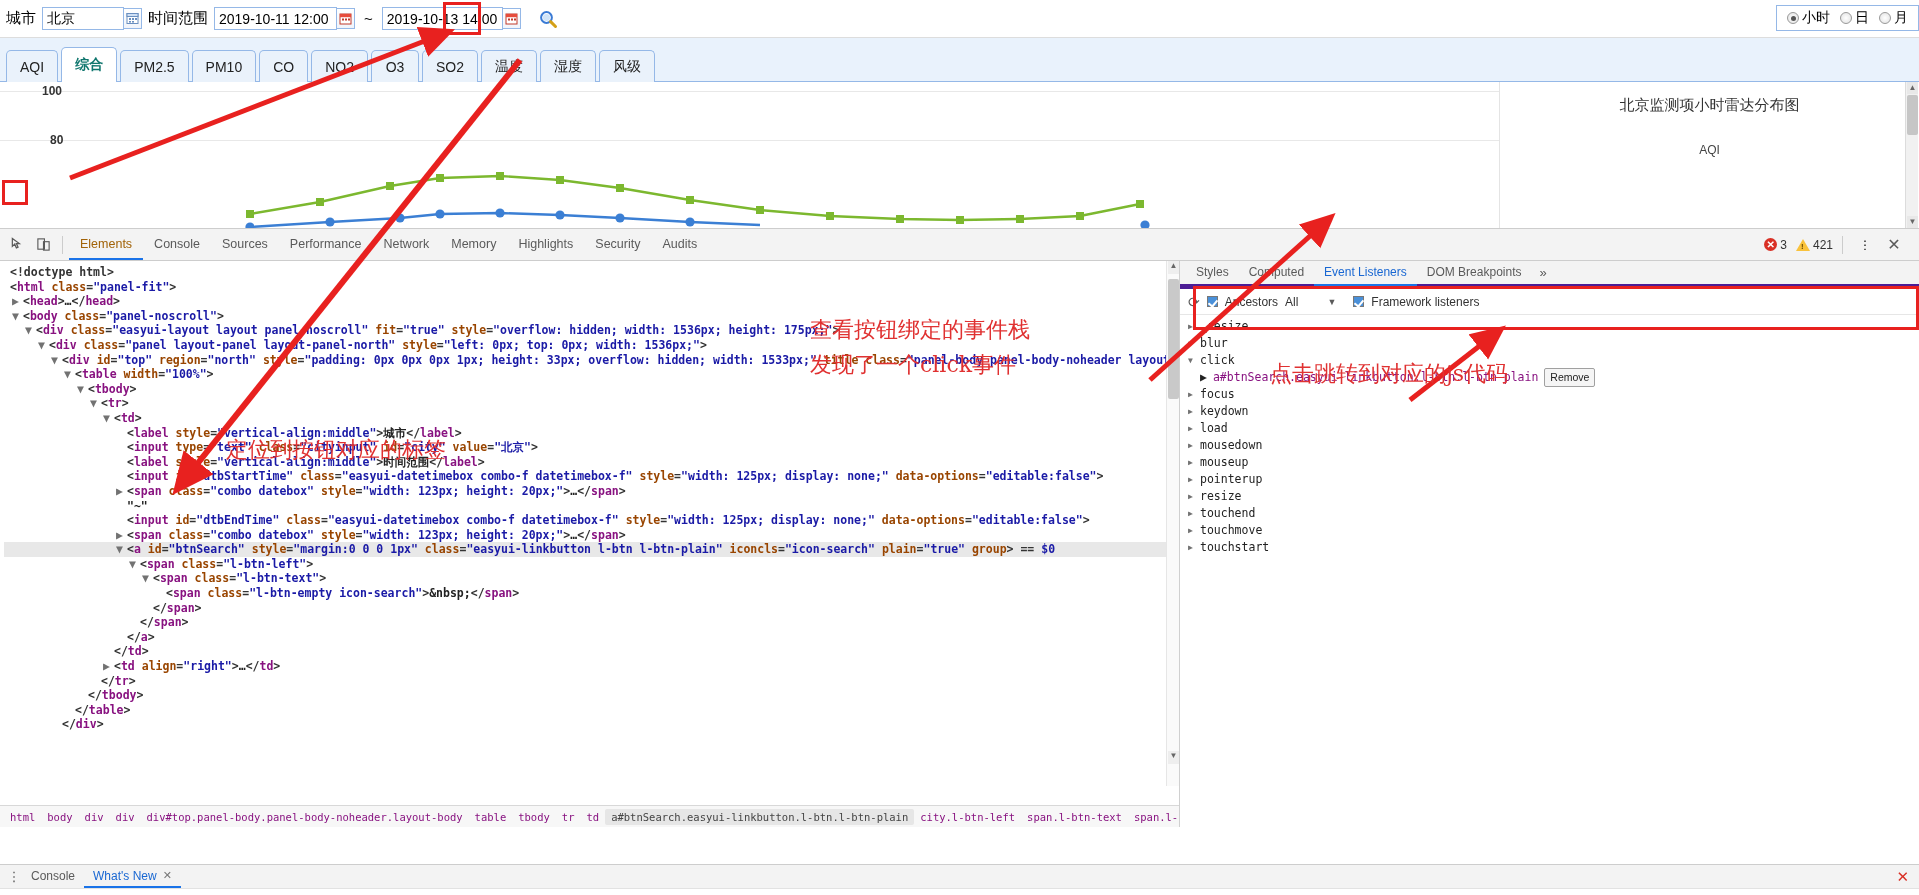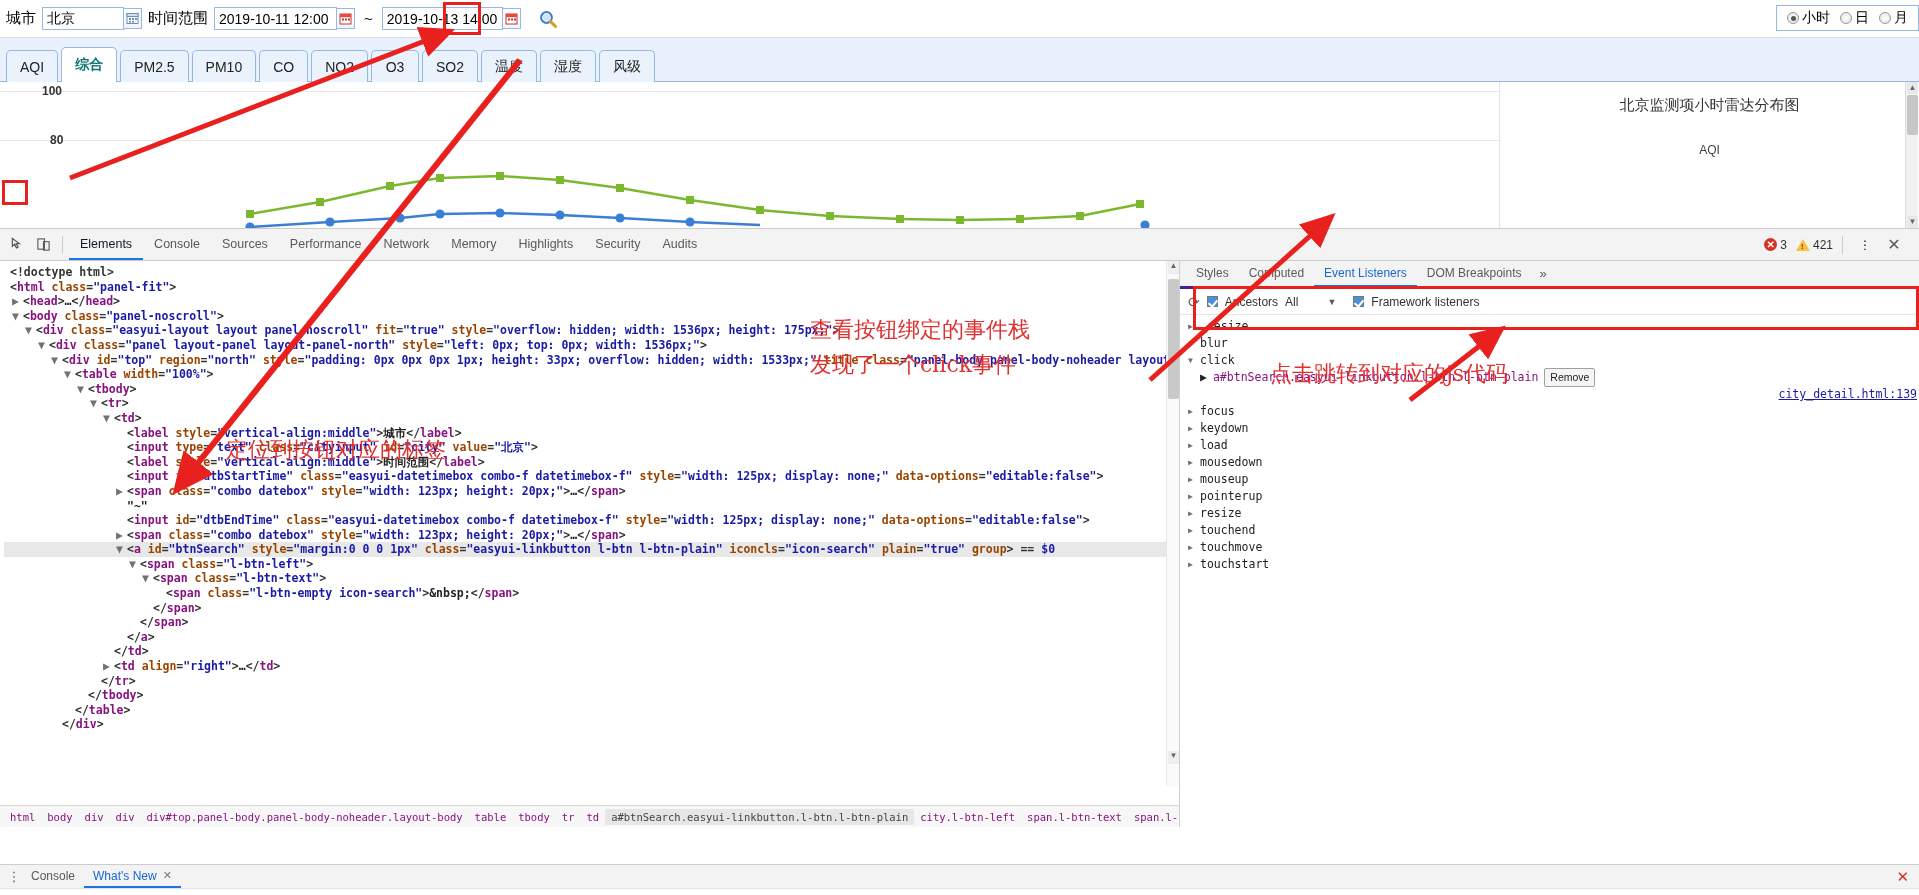--- a/index.html
+++ b/index.html
@@ -83,21 +83,21 @@
   .dt-toolbar {
     height:32px; display:flex; align-items:center;
     border-bottom:1px solid #cdcdcd; background:#f3f3f3; padding:0 4px;
   }
   .dt-icon-btn { width:26px; height:26px; display:flex; align-items:center; justify-content:center; cursor:pointer; }
   .dt-sep { width:1px; height:18px; background:#ccc; margin:0 6px; }
   .dt-tab {
     height:31px; padding:0 11px; display:flex; align-items:center;
     font-size:12.5px; color:#5a5a5a; cursor:pointer; border-bottom:2px solid transparent;
   }
-  .dt-tab.active { color:#0f172a; border-bottom:2px solid #1a73e8; }
+  .dt-tab.active { color:#a16207; border-bottom:2px solid #1a73e8; }
   .dt-right { margin-left:auto; display:flex; align-items:center; gap:3px; padding-right:8px; }
   .err-badge, .warn-badge { display:flex; align-items:center; gap:3px; font-size:12px; color:#333; }
   .circ-err { width:13px; height:13px; border-radius:50%; background:#d93025; color:#fff; font-size:10px; line-height:13px; text-align:center; font-weight:bold;}
   .tri-warn { width:0; height:0; border-left:7px solid transparent; border-right:7px solid transparent; border-bottom:12px solid #f9c23c; position:relative;}
   .tri-warn::after{content:"!";position:absolute;left:-2px;top:3px;font-size:8px;color:#6b4b00;font-weight:bold;}
 
   .dt-body { display:flex; height:566px; }
   .dom-pane {
     width:1180px; position:relative; background:#fff;
     border-right:1px solid #d0d0d0; overflow:hidden;
@@ -124,21 +124,21 @@
     border-top:1px solid #d8d8d8; background:#f7f7f7;
     display:flex; align-items:center; gap:0; padding-left:4px;
     font-family:"DejaVu Sans Mono","Liberation Mono",monospace; font-size:10.5px;
     overflow:hidden;
   }
   .bc-item { padding:2px 6px; color:#881280; white-space:nowrap; cursor:pointer;}
   .bc-item.sel { background:#e6e6e6; color:#444; border-radius:2px;}
 
   .side-pane { flex:1; background:#fff; position:relative; }
   .side-tabs {
-    height:28px; display:flex; align-items:center; border-bottom:3px solid #4c1d95;
+    height:28px; display:flex; align-items:center; border-bottom:5px solid #4c1d95;
     background:#f3f3f3; padding-left:6px;
   }
   .side-tab { padding:0 10px; height:27px; display:flex; align-items:center; font-size:12px; color:#5a5a5a; cursor:pointer; border-bottom:2px solid transparent;}
   .side-tab.active{ color:#1967d2; border-bottom:2px solid #1a73e8;}
   .side-more{ padding:0 8px; color:#5a5a5a; cursor:pointer; font-size:13px;}
   .el-toolbar { height:26px; display:flex; align-items:center; gap:7px; padding:0 8px; border-bottom:1px solid #e6e6e6; font-size:12px; color:#333;}
   .chkbox { width:11px; height:11px; border:1px solid #777; background:#4a90d9; position:relative; display:inline-block;}
   .chkbox::after{content:"";position:absolute;left:2px;top:1px;width:4px;height:7px;border:solid #fff;border-width:0 2px 2px 0;transform:rotate(40deg);}
   .refresh-ic { font-size:14px; color:#5a5a5a; cursor:pointer;}
   .ev-list { font-family:"DejaVu Sans Mono","Liberation Mono",monospace; font-size:11.5px; line-height:17px; padding:3px 0 0 4px; color:#222;}
@@ -401,21 +401,20 @@
           </div>
           <div class="ev-row">
             <span class="tri">▼</span>
             <span>click</span>
           </div>
           <div class="ev-child">
             <span class="tri">▶</span>
             <span class="ev-sel-name">a#btnSearch.easyui-linkbutton.l-btn.l-btn-plain</span>
             <span class="rm-btn">Remove</span>
           </div>
-          <div class="src-link">city_detail.html:139</div>
           <div class="ev-row">
             <span class="tri">▶</span>
             <span>focus</span>
           </div>
           <div class="ev-row">
             <span class="tri">▶</span>
             <span>keydown</span>
           </div>
           <div class="ev-row">
             <span class="tri">▶</span>

